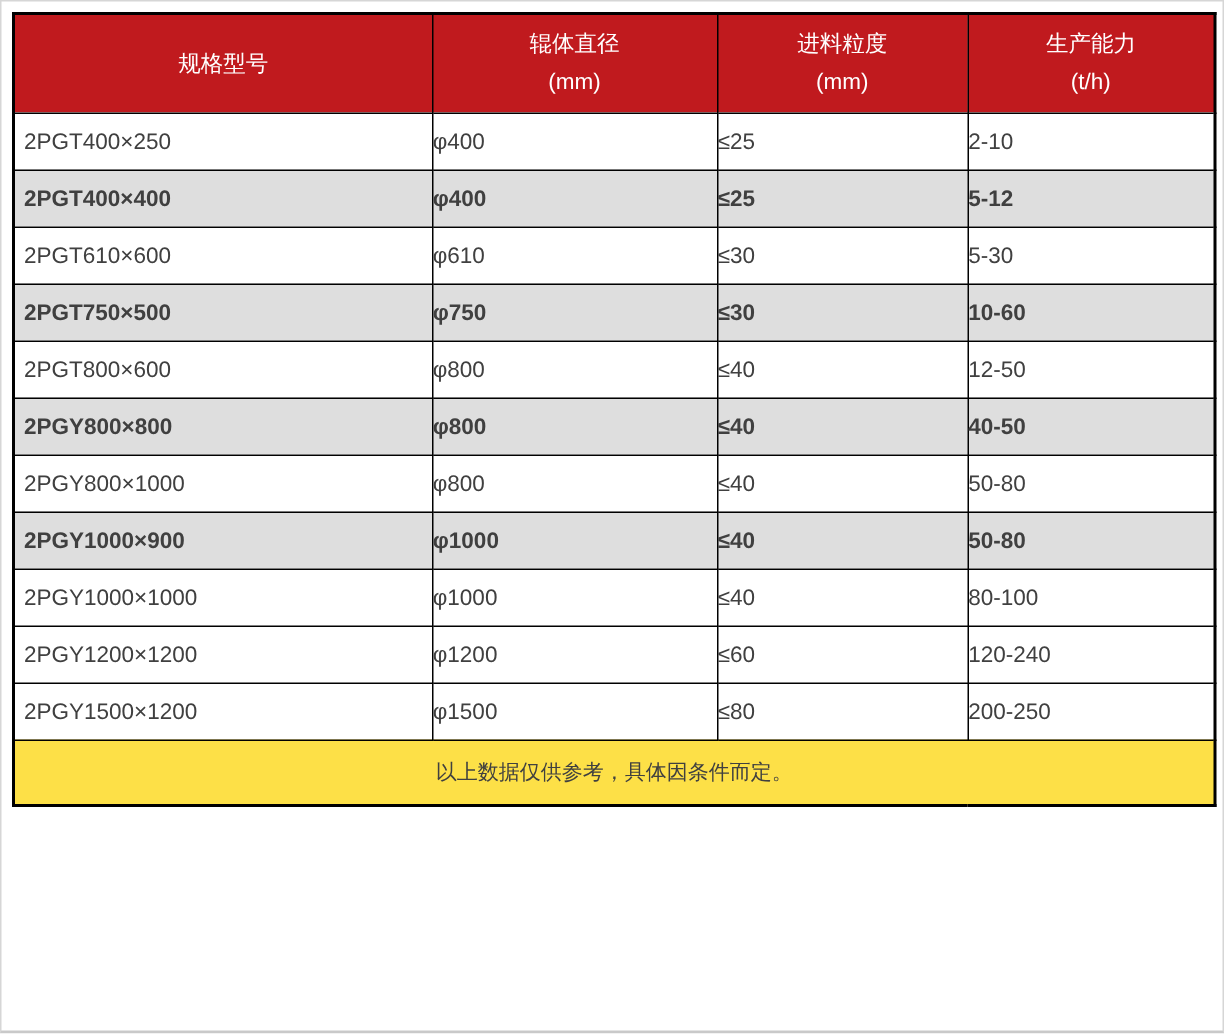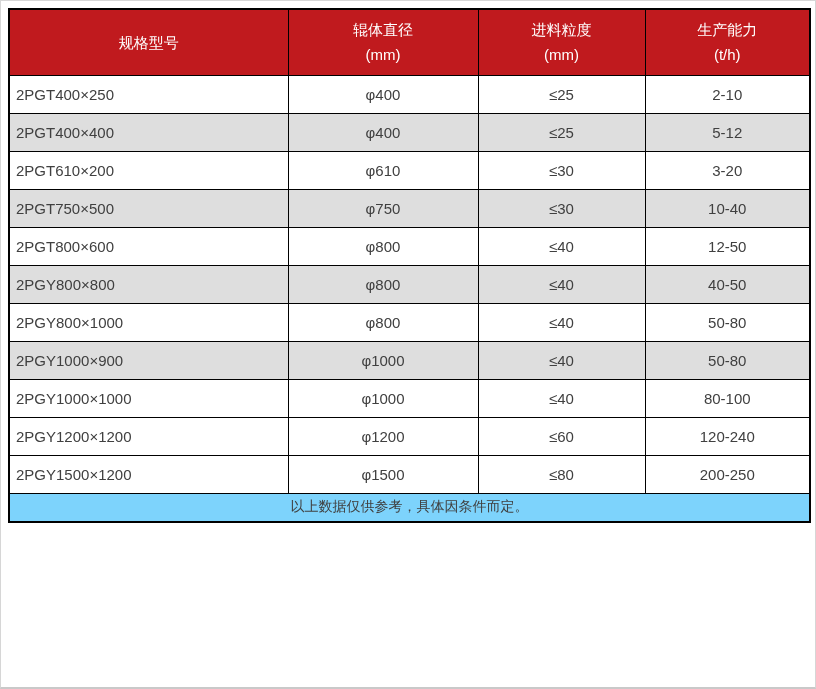--- a/index.html
+++ b/index.html
@@ -40,37 +40,37 @@
     font-weight: normal;
     text-align: center;
     vertical-align: middle;
   }
   thead th .hline { line-height: 25px; }
   thead th .hline:empty { display: none; }
   tbody td {
     height: 38px;
     font-size: 15px;
     color: #404040;
-    text-align: center;
+    text-align: left;
     vertical-align: middle;
     background: #ffffff;
   }
-  tbody tr.alt td { background: #dedede; }
+  tbody tr.alt td { background: #dedede; font-weight: bold; }
   tbody td:first-child {
     text-align: left;
     padding-left: 6px;
     margin-left: 20px;
   }
   tfoot td {
-    height: 29px;
+    height: 44px;
     font-size: 14px;
     color: #404040;
     text-align: center;
     vertical-align: middle;
-    background: #7dd3fc;
+    background: #fde047;
   }
 </style>
 </head>
 <body>
 
 <div class="page">
   <table class="spec">
     <colgroup>
       <col class="c1">
         <col class="c2">
@@ -104,30 +104,30 @@
           <td>≤25</td>
           <td>2-10</td>
         </tr>
         <tr class="alt">
           <td>2PGT400×400</td>
           <td>φ400</td>
           <td>≤25</td>
           <td>5-12</td>
         </tr>
         <tr>
-          <td>2PGT610×200</td>
+          <td>2PGT610×600</td>
           <td>φ610</td>
           <td>≤30</td>
-          <td>3-20</td>
+          <td>5-30</td>
         </tr>
         <tr class="alt">
           <td>2PGT750×500</td>
           <td>φ750</td>
           <td>≤30</td>
-          <td>10-40</td>
+          <td>10-60</td>
         </tr>
         <tr>
           <td>2PGT800×600</td>
           <td>φ800</td>
           <td>≤40</td>
           <td>12-50</td>
         </tr>
         <tr class="alt">
           <td>2PGY800×800</td>
           <td>φ800</td>

